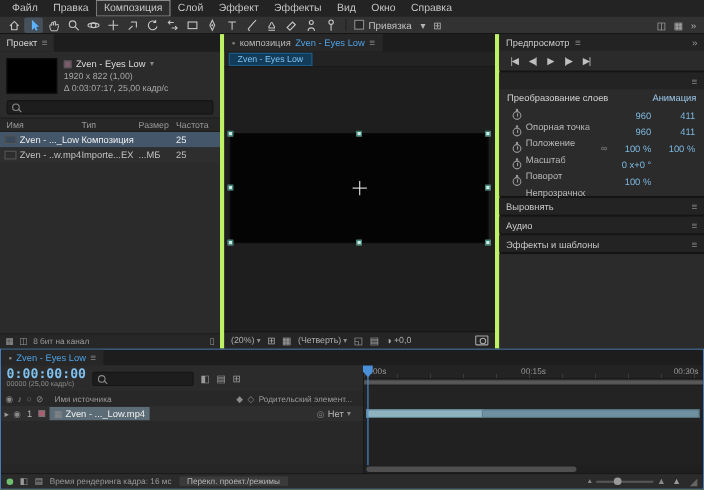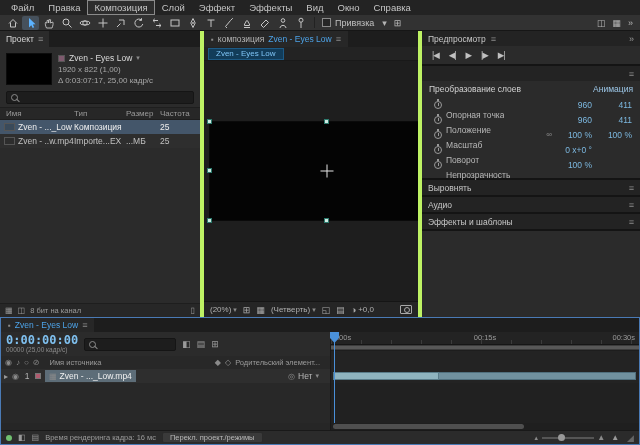--- a/index.html
+++ b/index.html
@@ -82,21 +82,21 @@
   .anchor::before { content:''; position:absolute; left:6px; top:0; width:1px; height:13px; background:#e6e6e6; }
   .anchor::after  { content:''; position:absolute; top:6px; left:0; height:1px; width:13px; background:#e6e6e6; }
   .vbottom { height:16px; background:#252525; border-top:1px solid #151515; display:flex; align-items:center; gap:6px; padding:0 6px; font-size:8px; color:#b0b0b0; flex:none; white-space:nowrap; overflow:hidden; }
   .vb-item { display:flex; align-items:center; gap:2px; }
   .vb-glyph { font-size:9px; color:#a8a8a8; }
   .caret { font-size:7px; color:#8a8a8a; }
   .cam { width:12px; height:9px; border:1px solid #a8a8a8; border-radius:1px; position:relative; flex:none; }
   .cam::before { content:''; position:absolute; left:3px; top:1px; width:4px; height:4px; border:1px solid #a8a8a8; border-radius:50%; }
 
   
-  .right-panel { width:218px; flex:none; display:flex; flex-direction:column; gap:2px; background:#141414; }
+  .right-panel { width:186px; flex:none; display:flex; flex-direction:column; gap:2px; background:#141414; }
   .rpanel { background:#232323; flex:none; }
   .phead { height:15px; display:flex; align-items:center; gap:5px; padding:0 6px; font-size:8.5px; color:#c8c8c8; background:#232323; white-space:nowrap; overflow:hidden; }
   .chev { color:#9a9a9a; font-size:9px; }
   .transport { height:18px; background:#2b2b2b; display:flex; align-items:center; gap:10px; padding:0 10px; }
   .tctrl { color:#c0c0c0; font-size:8.5px; letter-spacing:-1px; }
   .props-body { background:#2b2b2b; padding-bottom:6px; }
   .section-row { height:16px; display:flex; align-items:center; padding:0 7px; font-size:8.5px; color:#d2d2d2; }
   .reset-link { margin-left:auto; color:#9cc7e8; }
   .prop-row { height:15px; display:flex; align-items:center; gap:4px; padding:0 8px 0 12px; font-size:8.5px; color:#b8b8b8; }
   .sw { width:8px; height:8px; border:1px solid #999; border-radius:50%; position:relative; flex:none; }

